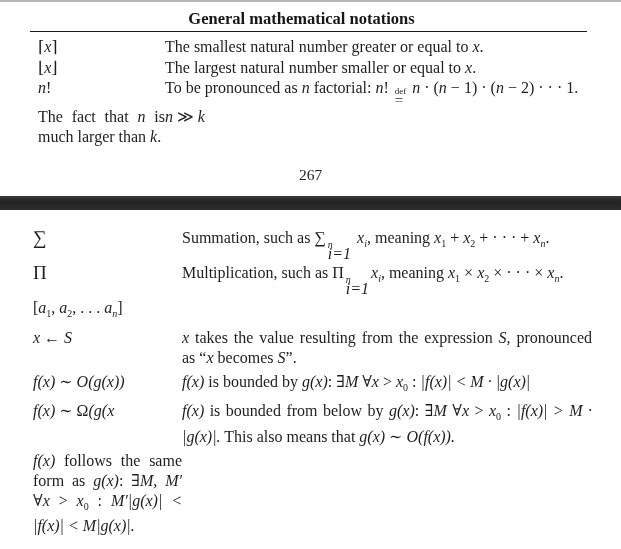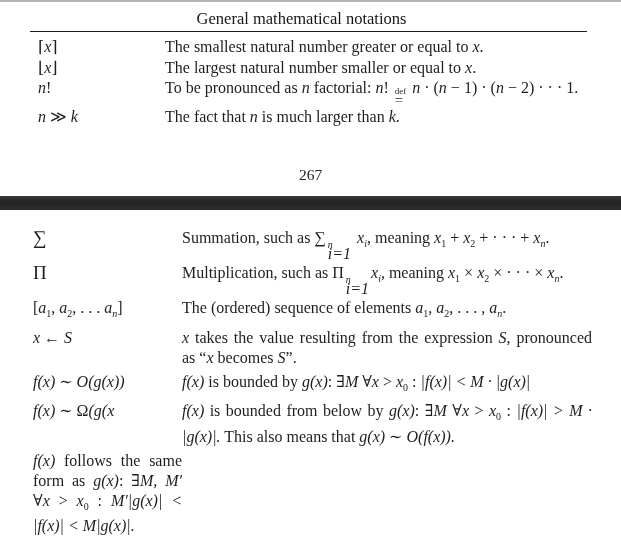--- a/index.html
+++ b/index.html
@@ -5,21 +5,21 @@
   html,body{margin:0;padding:0;background:#ffffff;}
   body{width:621px;height:549px;overflow:hidden;}
   .page{
     position:relative;width:621px;height:549px;background:#ffffff;
     font-family:"Liberation Serif","DejaVu Serif",serif;
     font-size:16px;color:#1e1e1e;
   }
   .topline{position:absolute;top:0;left:0;right:0;height:2px;background:#b4b4b4;}
   .s1-title{
     position:absolute;top:9px;left:16px;right:34px;
-    text-align:center;font-weight:normal;font-size:16.5px;line-height:20px;color:#161616;
+    text-align:center;font-weight:bold;font-size:16.5px;line-height:20px;color:#161616;
   }
   .s1-rule{position:absolute;top:31px;left:30px;right:34px;border-top:1.6px solid #1a1a1a;}
   .ntable{position:absolute;}
   #s1-rows{top:37px;left:38px;right:34px;line-height:19.5px;}
   #s2-rows{top:228px;left:33px;right:29px;line-height:20px;}
   .trow{display:grid;}
   #s1-rows .trow{grid-template-columns:127px 1fr;margin-bottom:1px;}
   #s2-rows .trow{grid-template-columns:149px 1fr;margin-bottom:4px;}
   .cell{min-width:0;}
   .notation{white-space:nowrap;}
@@ -65,22 +65,22 @@
         <div class="cell desc"><span class="rm">The largest natural number smaller or equal to </span><span class="it">x</span><span class="rm">.</span></div>
       </div>
       <div class="trow">
         <div class="cell notation"><span class="it">n</span><span class="rm">!</span></div>
         <div class="cell desc"><span class="rm">To be pronounced as </span><span class="it">n</span><span class="rm"> factorial: </span><span class="it">n</span><span class="rm">! </span><span class="stk defeq">
             <span class="stk-t">def</span>
             <span class="stk-b">=</span>
           </span><span class="rm"> </span><span class="it">n</span><span class="rm"> · (</span><span class="it">n</span><span class="rm"> − 1) · (</span><span class="it">n</span><span class="rm"> − 2) · · · 1.</span></div>
       </div>
       <div class="trow">
+        <div class="cell desc"><span class="rm">The fact that </span><span class="it">n</span><span class="rm"> is much larger than </span><span class="it">k</span><span class="rm">.</span></div>
         <div class="cell notation"><span class="it">n</span><span class="rm"> ≫ </span><span class="it">k</span></div>
-        <div class="cell desc"><span class="rm">The fact that </span><span class="it">n</span><span class="rm"> is much larger than </span><span class="it">k</span><span class="rm">.</span></div>
       </div>
     </div>
 
   <div class="page-number">267</div>
 
   <div class="sep-bar"></div>
 
   <div class="ntable" id="s2-rows">
       <div class="trow">
         <div class="cell notation"><span class="rm big">∑</span></div>
@@ -91,21 +91,20 @@
       </div>
       <div class="trow">
         <div class="cell notation"><span class="rm big">Π</span></div>
         <div class="cell desc"><span class="rm">Multiplication, such as </span><span class="rm">Π</span><span class="stk lim">
             <span class="stk-t">n</span>
             <span class="stk-b">i=1</span>
           </span><span class="it">x</span><span class="sub it">i</span><span class="rm">, meaning </span><span class="it">x</span><span class="sub">1</span><span class="rm"> × </span><span class="it">x</span><span class="sub">2</span><span class="rm"> × · · · × </span><span class="it">x</span><span class="sub it">n</span><span class="rm">.</span></div>
       </div>
       <div class="trow">
         <div class="cell notation"><span class="rm">[</span><span class="it">a</span><span class="sub">1</span><span class="rm">, </span><span class="it">a</span><span class="sub">2</span><span class="rm">, . . . </span><span class="it">a</span><span class="sub it">n</span><span class="rm">]</span></div>
-        <div class="cell desc"><span class="rm">The (ordered) sequence of elements </span><span class="it">a</span><span class="sub">1</span><span class="rm">, </span><span class="it">a</span><span class="sub">2</span><span class="rm">, . . . , </span><span class="it">a</span><span class="sub it">n</span><span class="rm">.</span></div>
       </div>
       <div class="trow">
         <div class="cell notation"><span class="it">x</span><span class="rm"> ← </span><span class="it">S</span></div>
         <div class="cell desc"><span class="it">x</span><span class="rm"> takes the value resulting from the expression </span><span class="it">S</span><span class="rm">, pronounced as “</span><span class="it">x</span><span class="rm"> becomes </span><span class="it">S</span><span class="rm">”.</span></div>
       </div>
       <div class="trow">
         <div class="cell notation"><span class="it">f(x) ∼ </span><span class="it">O</span><span class="it">(g(x))</span></div>
         <div class="cell desc"><span class="it">f(x)</span><span class="rm"> is bounded by </span><span class="it">g(x)</span><span class="rm">: ∃</span><span class="it">M</span><span class="rm"> ∀</span><span class="it">x</span><span class="rm"> &gt; </span><span class="it">x</span><span class="sub">0</span><span class="rm"> : </span><span class="it">|f(x)| &lt; M · |g(x)|</span></div>
       </div>
       <div class="trow">

